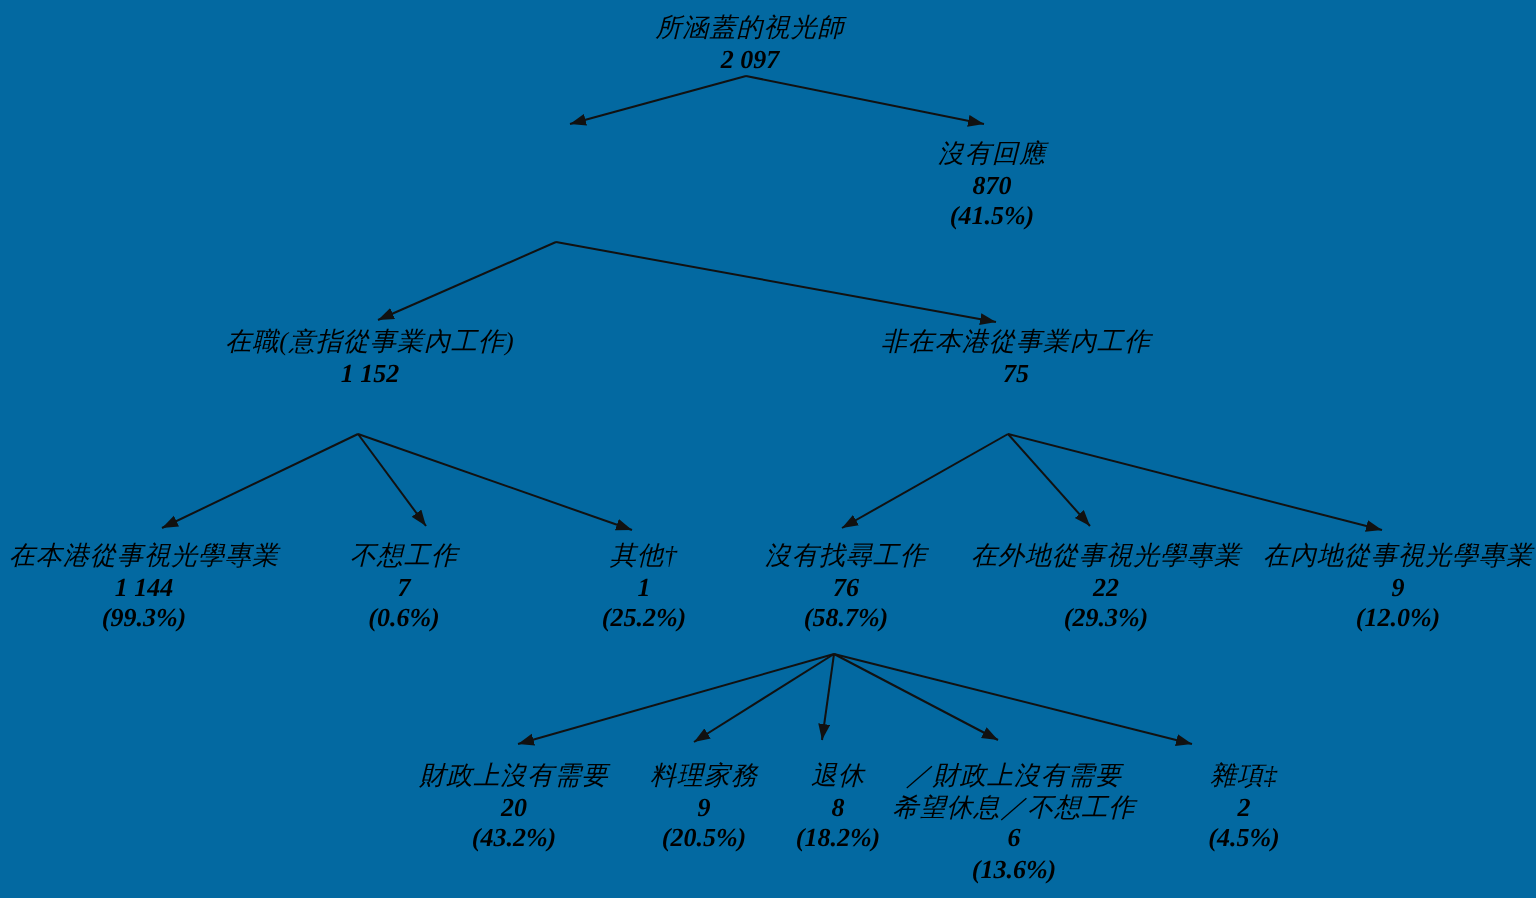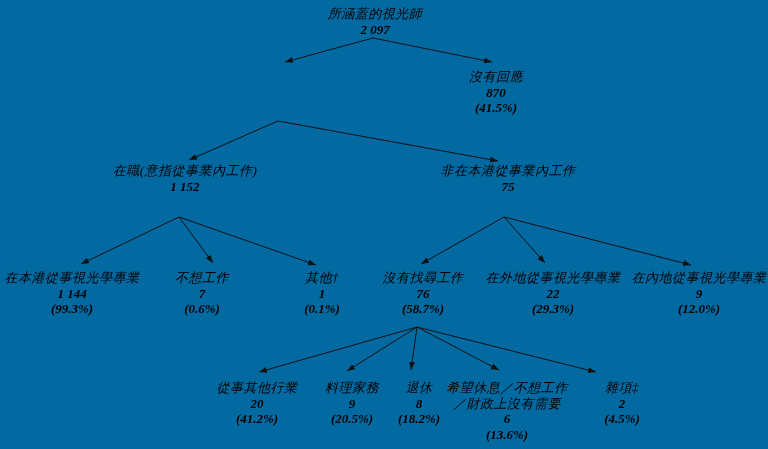--- a/index.html
+++ b/index.html
@@ -84,56 +84,56 @@
     <div class="val">(99.3%)</div>
   </div>
   <div class="node" style="left:202px; top:270px">
     <div class="lbl">不想工作</div>
     <div class="val">7</div>
     <div class="val">(0.6%)</div>
   </div>
   <div class="node" style="left:322px; top:270px">
     <div class="lbl">其他†</div>
     <div class="val">1</div>
-    <div class="val">(0.1%)</div>
+    <div class="val">(25.2%)</div>
   </div>
   <div class="node" style="left:423px; top:270px">
     <div class="lbl">沒有找尋工作</div>
     <div class="val">76</div>
     <div class="val">(58.7%)</div>
   </div>
   <div class="node" style="left:553px; top:270px">
     <div class="lbl">在外地從事視光學專業</div>
     <div class="val">22</div>
     <div class="val">(29.3%)</div>
   </div>
   <div class="node" style="left:699px; top:270px">
     <div class="lbl">在內地從事視光學專業</div>
     <div class="val">9</div>
     <div class="val">(12.0%)</div>
   </div>
 
   <div class="node" style="left:257px; top:380px">
-    <div class="lbl">從事其他行業</div>
+    <div class="lbl">財政上沒有需要</div>
     <div class="val">20</div>
-    <div class="val">(41.2%)</div>
+    <div class="val">(43.2%)</div>
   </div>
   <div class="node" style="left:352px; top:380px">
     <div class="lbl">料理家務</div>
     <div class="val">9</div>
     <div class="val">(20.5%)</div>
   </div>
   <div class="node" style="left:419px; top:380px">
     <div class="lbl">退休</div>
     <div class="val">8</div>
     <div class="val">(18.2%)</div>
   </div>
   <div class="node" style="left:507px; top:380px">
+    <div class="lbl">／財政上沒有需要</div>
     <div class="lbl">希望休息／不想工作</div>
-    <div class="lbl">／財政上沒有需要</div>
     <div class="val">6</div>
     <div class="val">(13.6%)</div>
   </div>
   <div class="node" style="left:622px; top:380px">
     <div class="lbl">雜項‡</div>
     <div class="val">2</div>
     <div class="val">(4.5%)</div>
   </div>
 
 </div>

